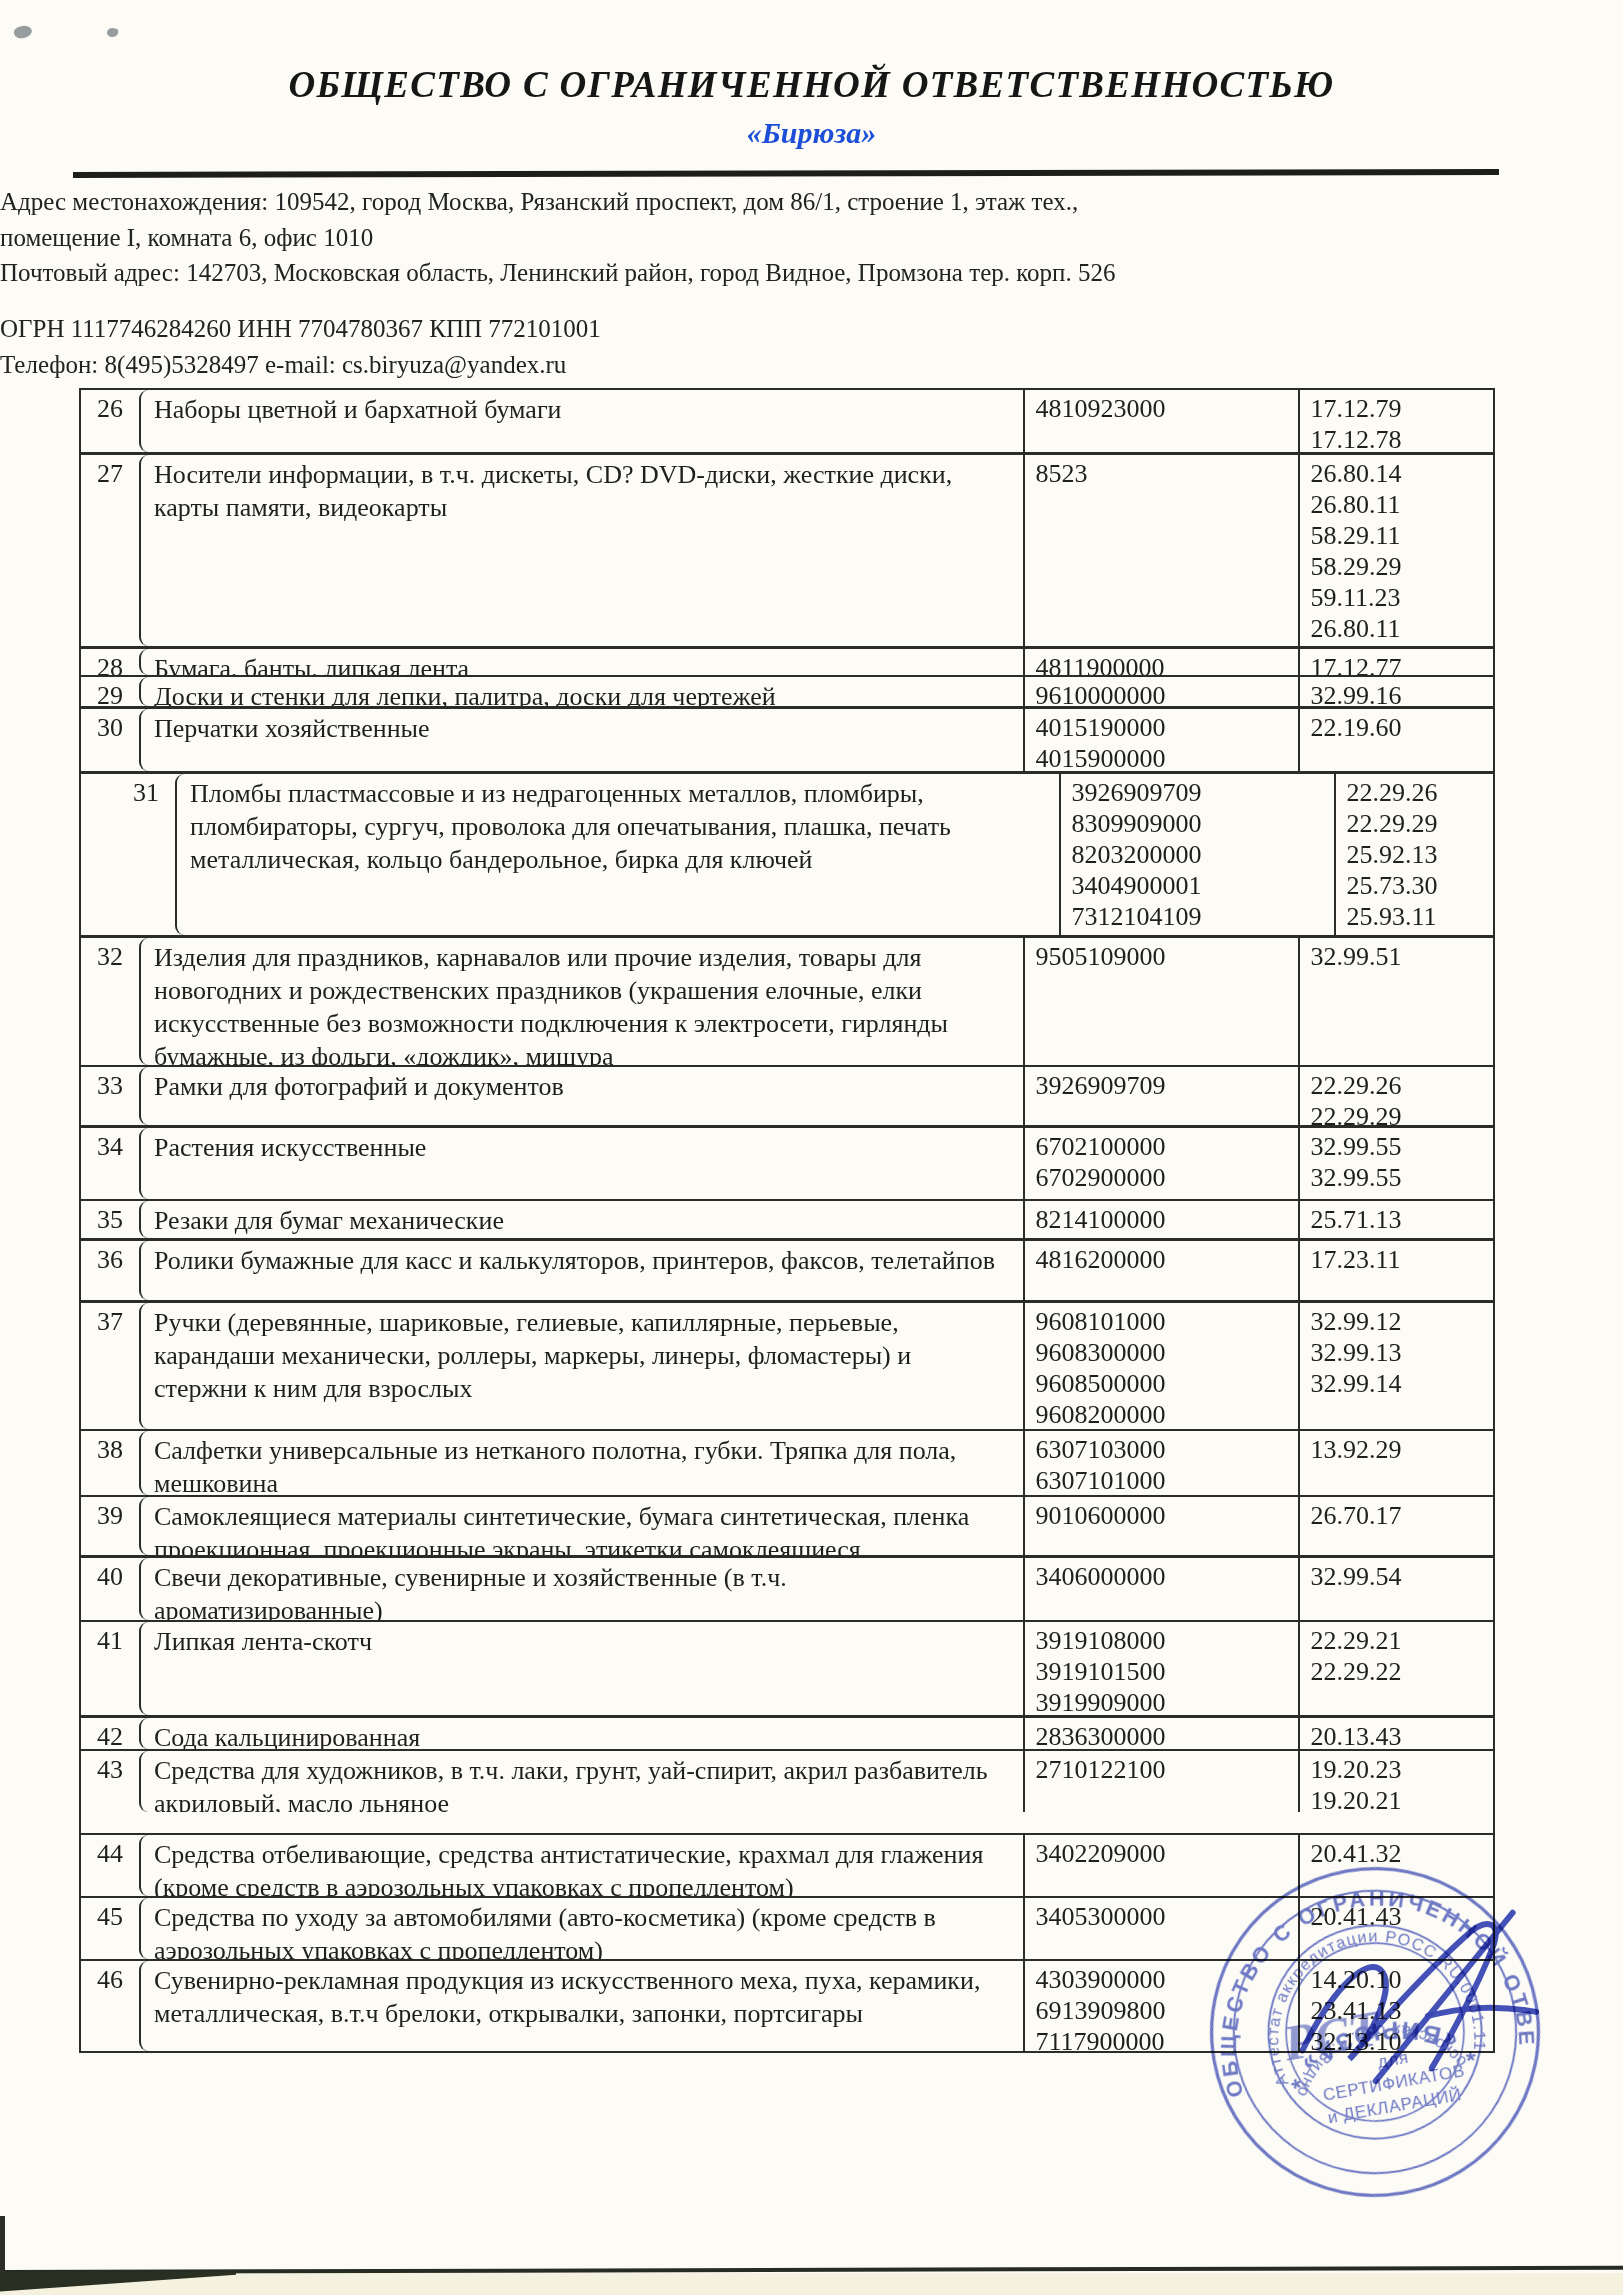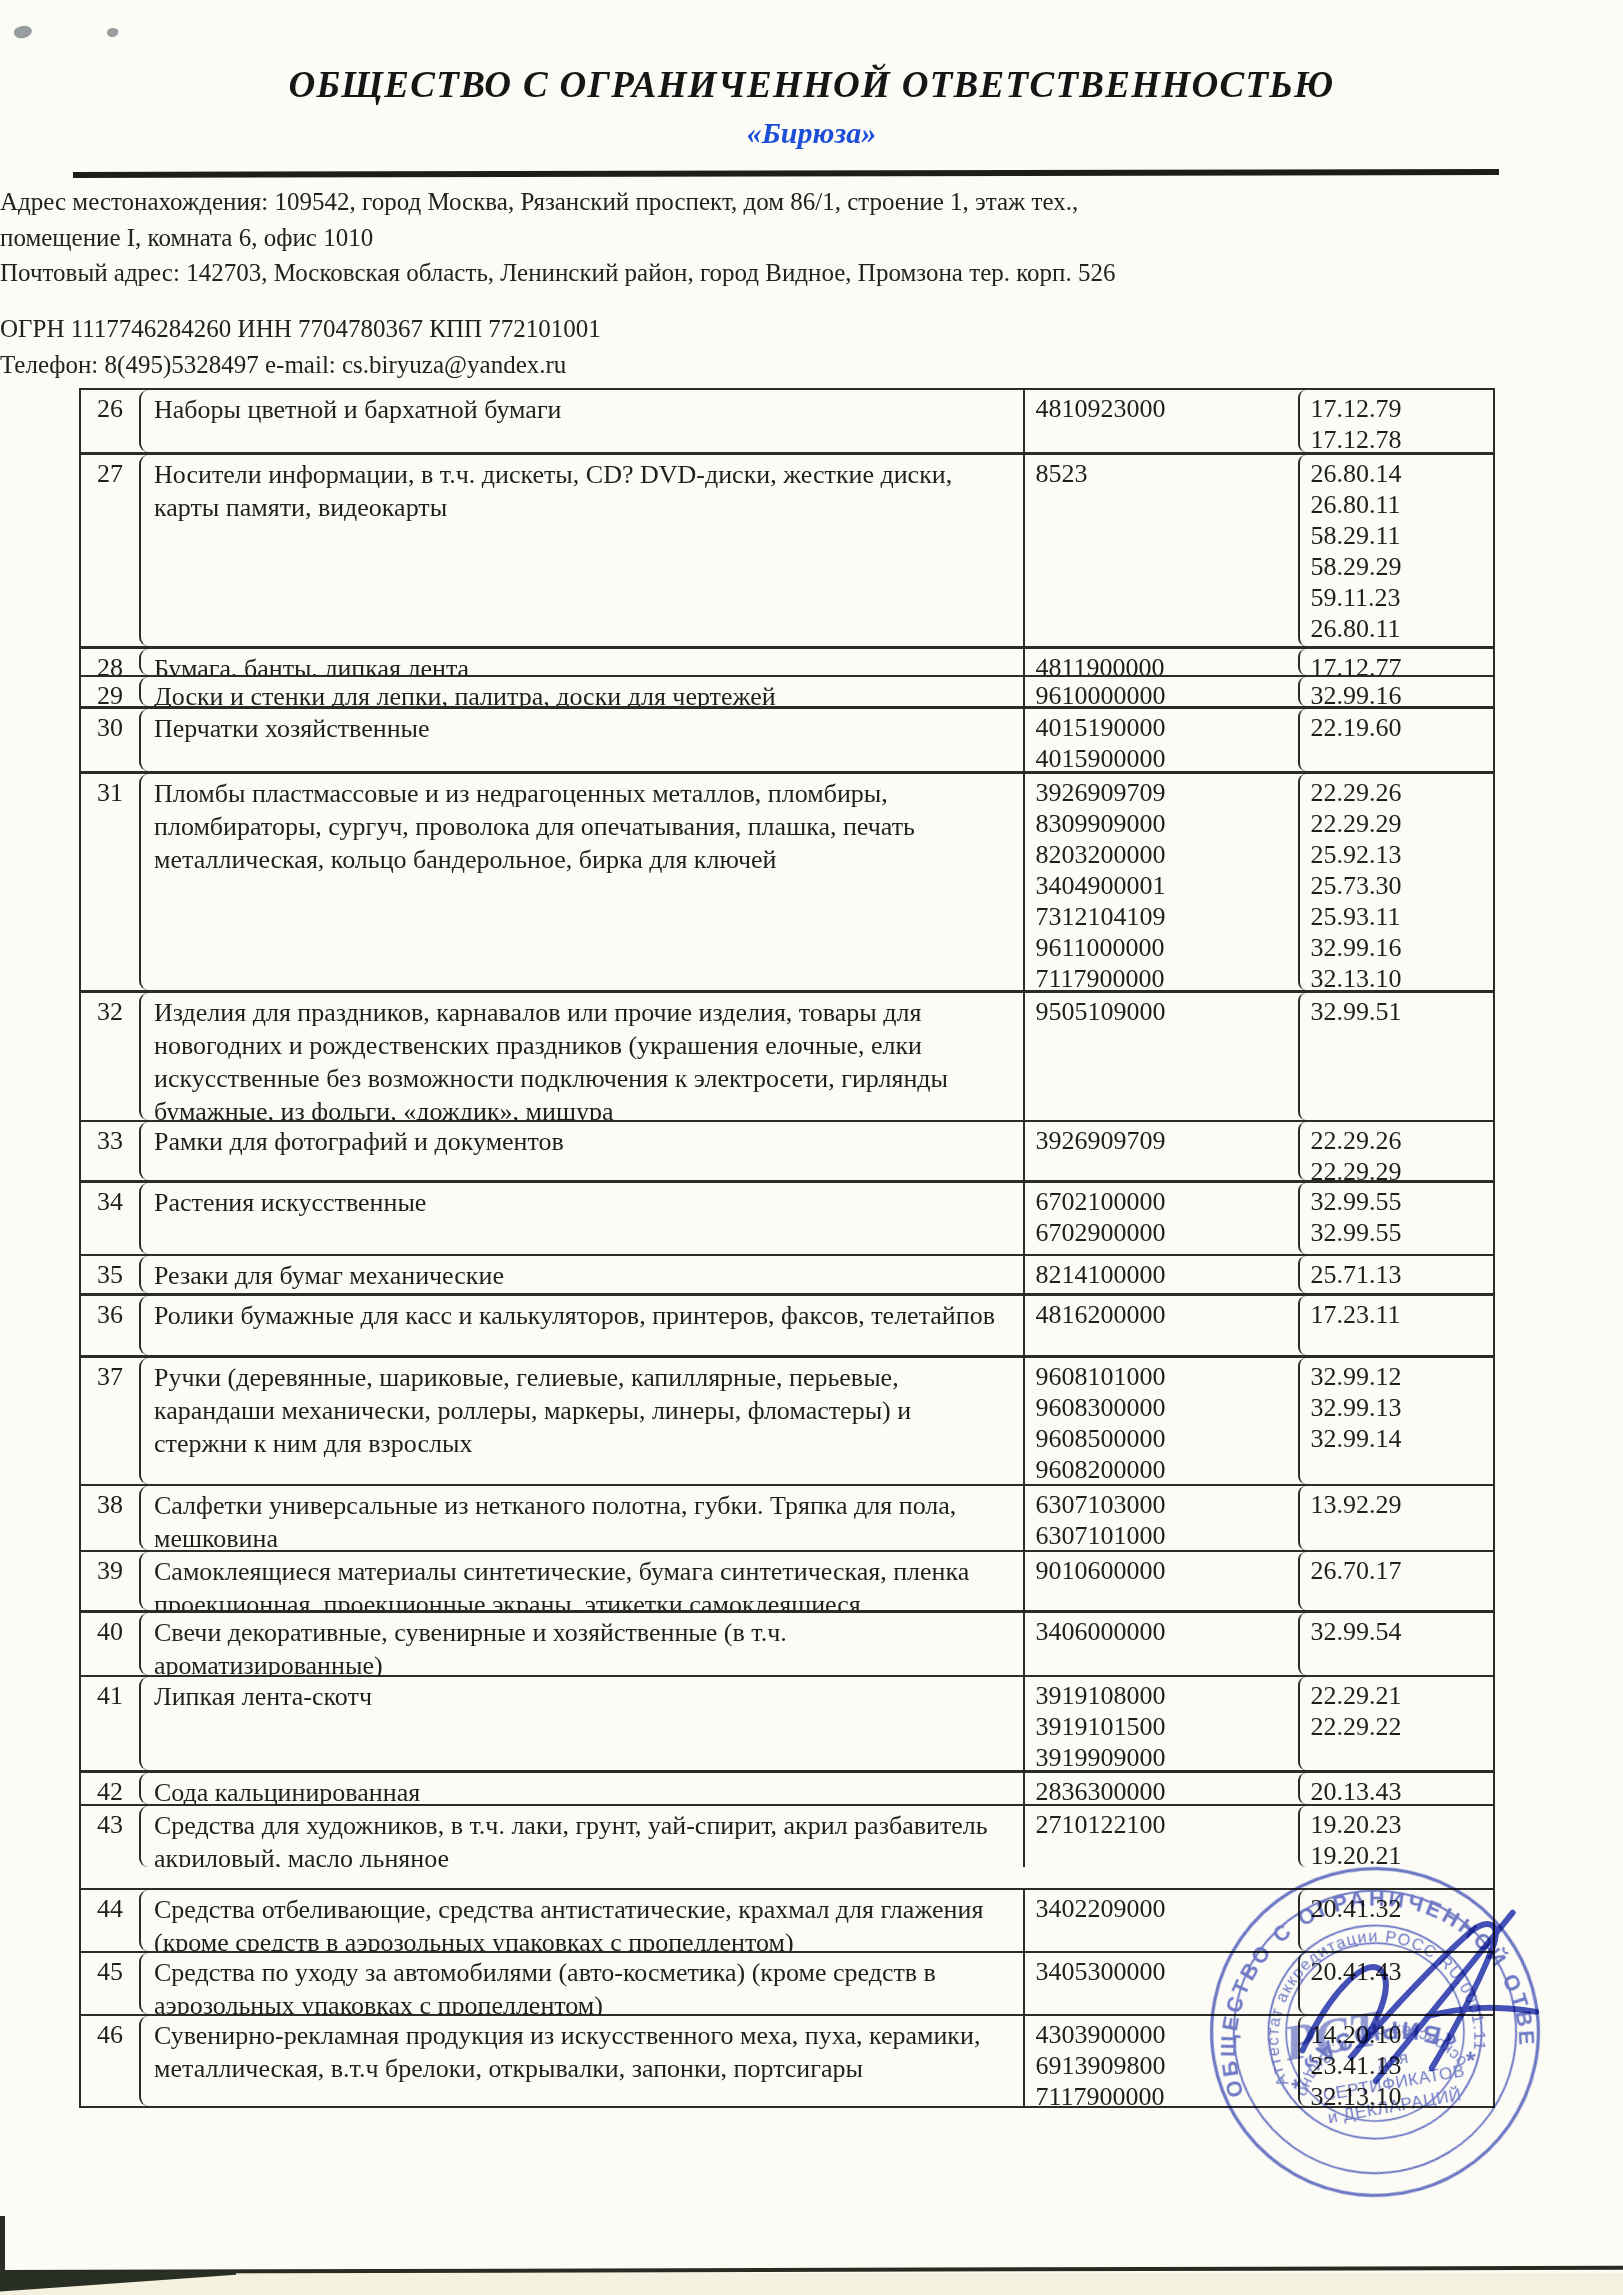--- a/index.html
+++ b/index.html
@@ -58,21 +58,21 @@
   .td{
     box-sizing:border-box;
     font-size:26px;line-height:31px;
     padding-top:3.3px;
     overflow:hidden;
   }
   .td + .td{border-left:2px solid #2b2b29;}
   .td.num {width:58px;text-align:center;}
   .td.desc{width:884px;padding-left:13px;padding-right:17px;line-height:33px;border-radius:9px;}
   .td.code{width:275px;padding-left:10.5px;white-space:pre-line;}
-  .td.cls {flex:1;padding-left:10.5px;white-space:pre-line;border-radius:8px;}
+  .td.cls {flex:1;padding-left:10.5px;white-space:pre-line;}
   
   .stamp{
     position:absolute;left:1192px;top:1849px;width:366px;height:366px;
     transform:rotate(-10deg);
     mix-blend-mode:multiply;
     opacity:.88;
     filter:blur(0.3px);
     z-index:3;
   }
   .stamp circle{fill:none;stroke:var(--stamp-ink,#5b68c4);}
@@ -150,21 +150,21 @@
         <div class="td code">9610000000</div>
         <div class="td cls">32.99.16</div>
       </div>
       <div class="trow" style="height: 65px; border-top-width: 3.3px;">
         <div class="td num">30</div>
         <div class="td desc">Перчатки хозяйственные</div>
         <div class="td code">4015190000
 4015900000</div>
         <div class="td cls">22.19.60</div>
       </div>
-      <div class="trow" style="height: 219px; border-top-width: 3.3px;">
+      <div class="trow" style="height: 164px; border-top-width: 3.3px; padding-left: 36px;">
         <div class="td num">31</div>
         <div class="td desc">Пломбы пластмассовые и из недрагоценных металлов, пломбиры, пломбираторы, сургуч, проволока для опечатывания, плашка, печать металлическая, кольцо бандерольное, бирка для ключей</div>
         <div class="td code">3926909709
 8309909000
 8203200000
 3404900001
 7312104109
 9611000000
 7117900000</div>
         <div class="td cls">22.29.26

